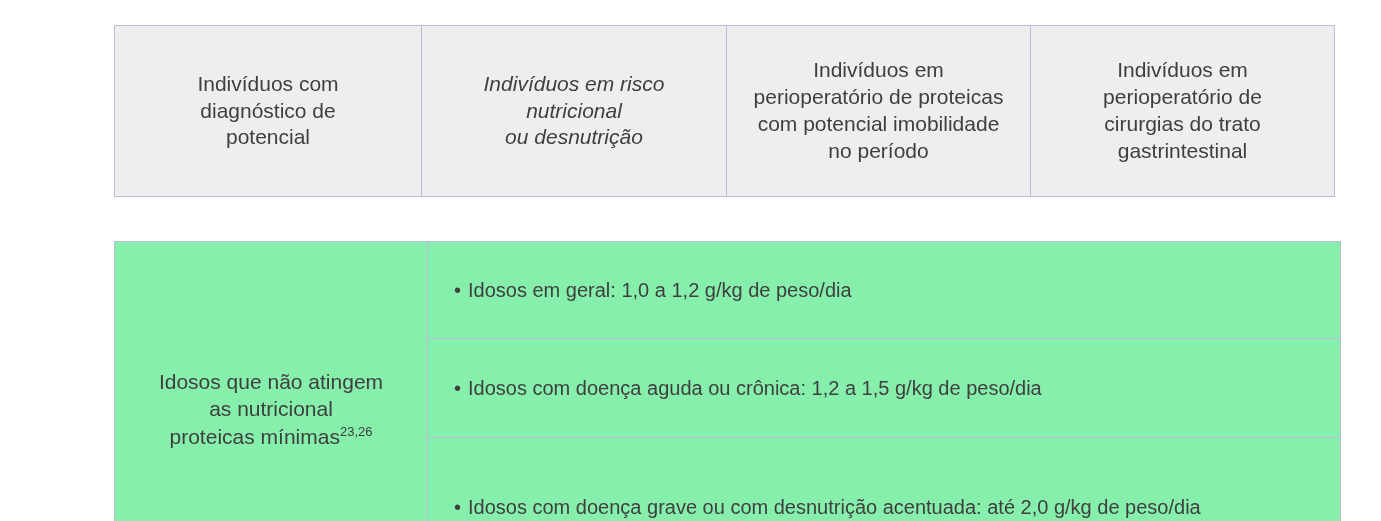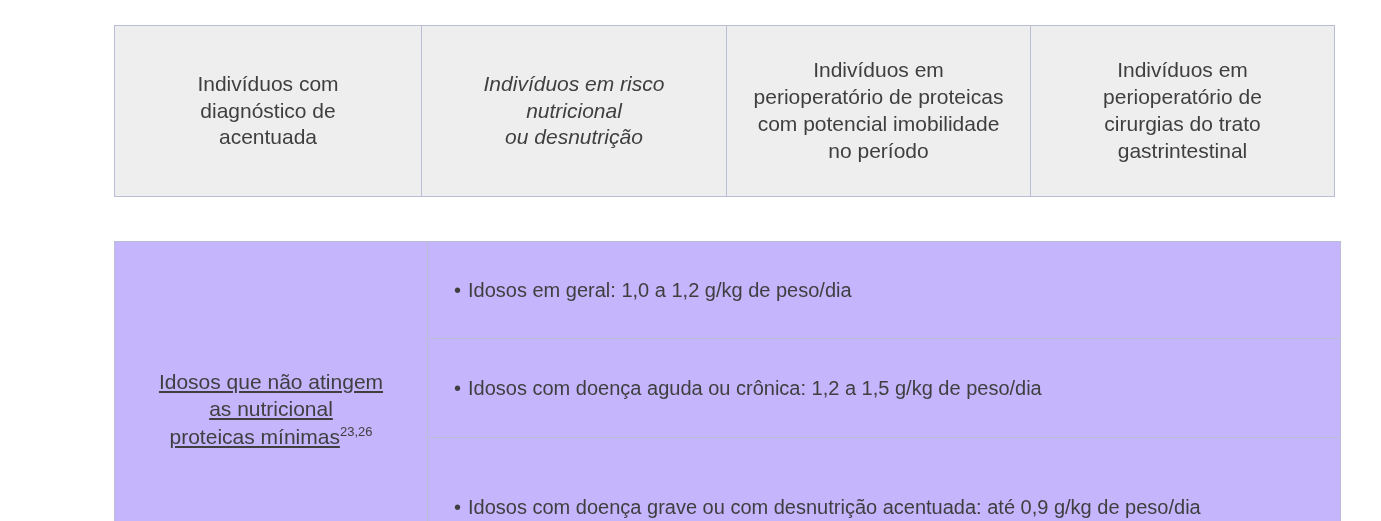--- a/index.html
+++ b/index.html
@@ -49,21 +49,21 @@
   
   .bottom-table {
     position: absolute;
     left: 114px;
     top: 241px;
     width: 1152px;
     border-collapse: collapse;
     table-layout: fixed;
   }
   .bottom-table td {
-    background: #c4b5fd;
+    background: #86efac;
     border: 1px solid #b9bdd6;
     vertical-align: middle;
     color: #3f3f3f;
   }
   .bottom-table td.label-cell {
     width: 288px;
     text-align: center;
     font-size: 21px;
     line-height: 1.3;
     padding: 8px 12px;
@@ -81,34 +81,34 @@
 
   .bullet {
     display: inline-block;
     margin-right: 7px;
   }
   sup {
     font-size: 0.62em;
     vertical-align: super;
     line-height: 0;
   }
-  .label-text { display: inline; text-decoration: underline; }
+  .label-text { display: inline; }
 </style>
 </head>
 <body>
 
 <div class="page">
 
   <table class="top-table">
     <tbody>
       <tr>
         <td class="c1">
           <span>Indivíduos com</span><br>
           <span>diagnóstico de</span><br>
-          <span>acentuada</span>
+          <span>potencial</span>
         </td>
         <td class="c2">
           <span>Indivíduos em risco</span><br>
           <span>nutricional</span><br>
           <span>ou desnutrição</span>
         </td>
         <td class="c3">
           <span>Indivíduos em</span><br>
           <span>perioperatório de proteicas</span><br>
           <span>com potencial imobilidade</span><br>
@@ -136,19 +136,19 @@
           <span class="bullet">•</span><span>Idosos em geral: 1,0 a 1,2 g/kg de peso/dia</span>
         </td>
       </tr>
       <tr class="r2">
         <td class="item-cell">
           <span class="bullet">•</span><span>Idosos com doença aguda ou crônica: 1,2 a 1,5 g/kg de peso/dia</span>
         </td>
       </tr>
       <tr class="r3">
         <td class="item-cell">
-          <span class="bullet">•</span><span>Idosos com doença grave ou com desnutrição acentuada: até 0,9 g/kg de peso/dia</span>
+          <span class="bullet">•</span><span>Idosos com doença grave ou com desnutrição acentuada: até 2,0 g/kg de peso/dia</span>
         </td>
       </tr>
     </tbody>
   </table>
 
 </div>
 
 </body></html>

